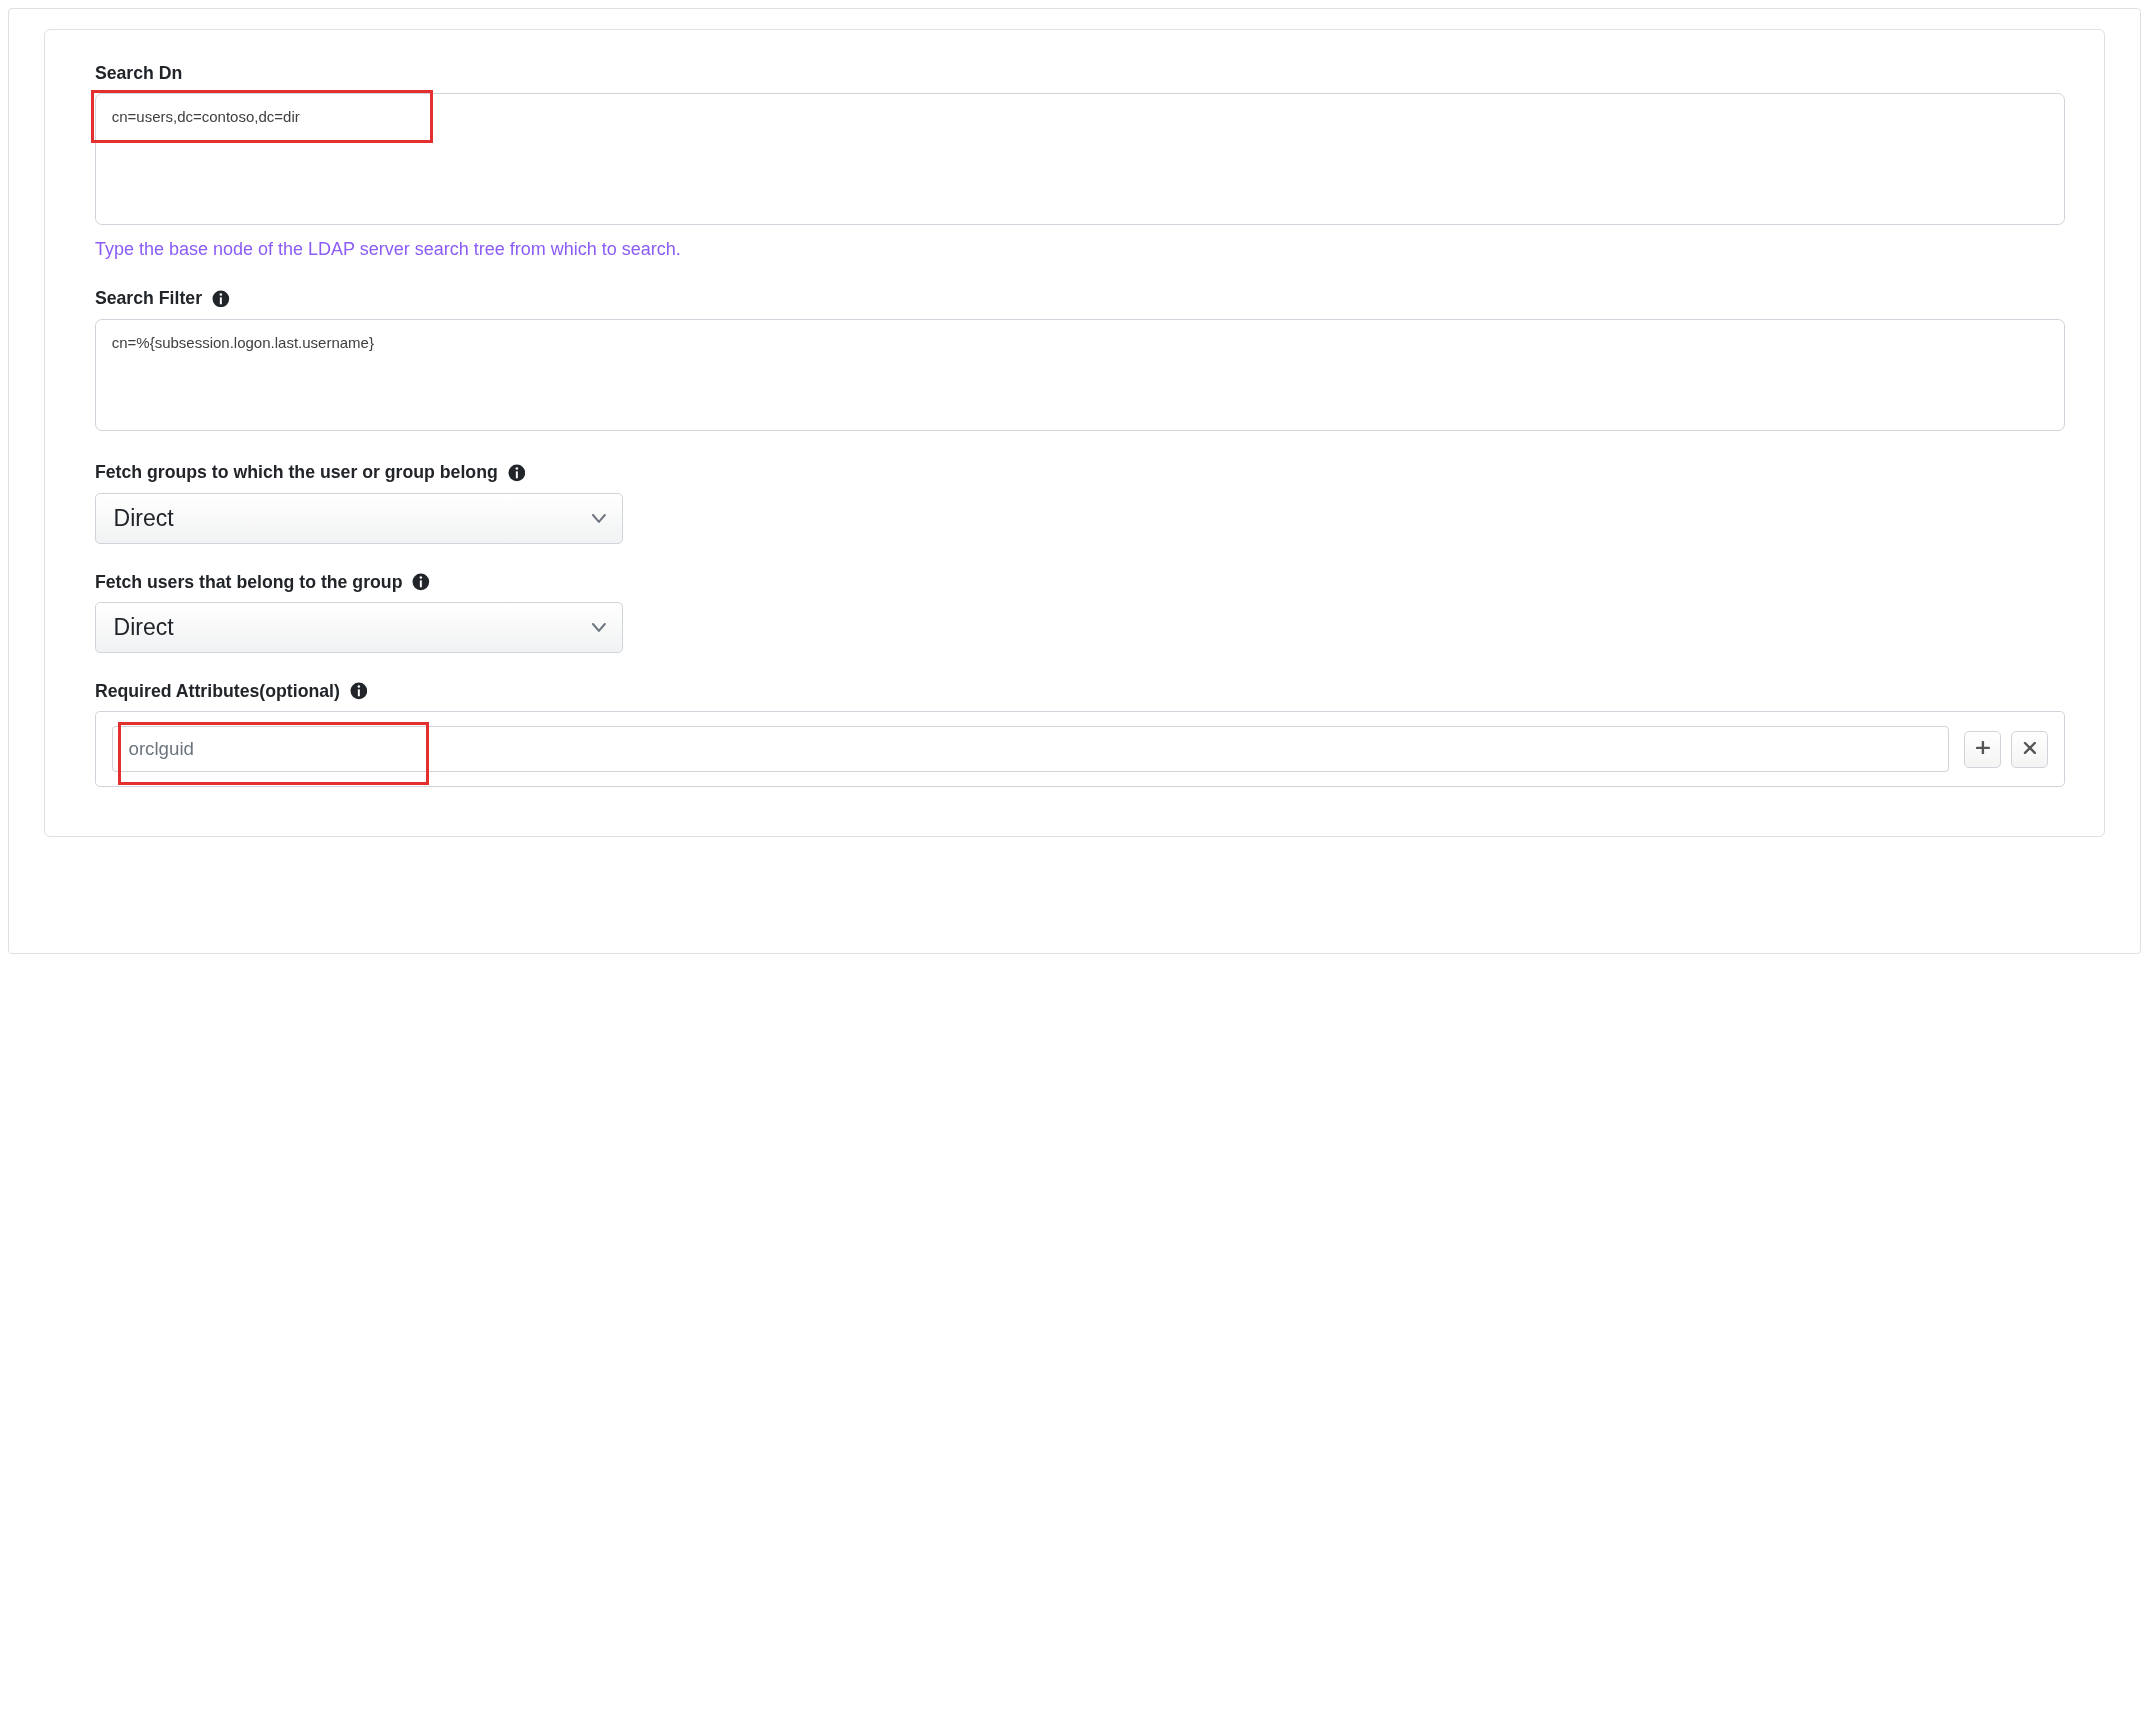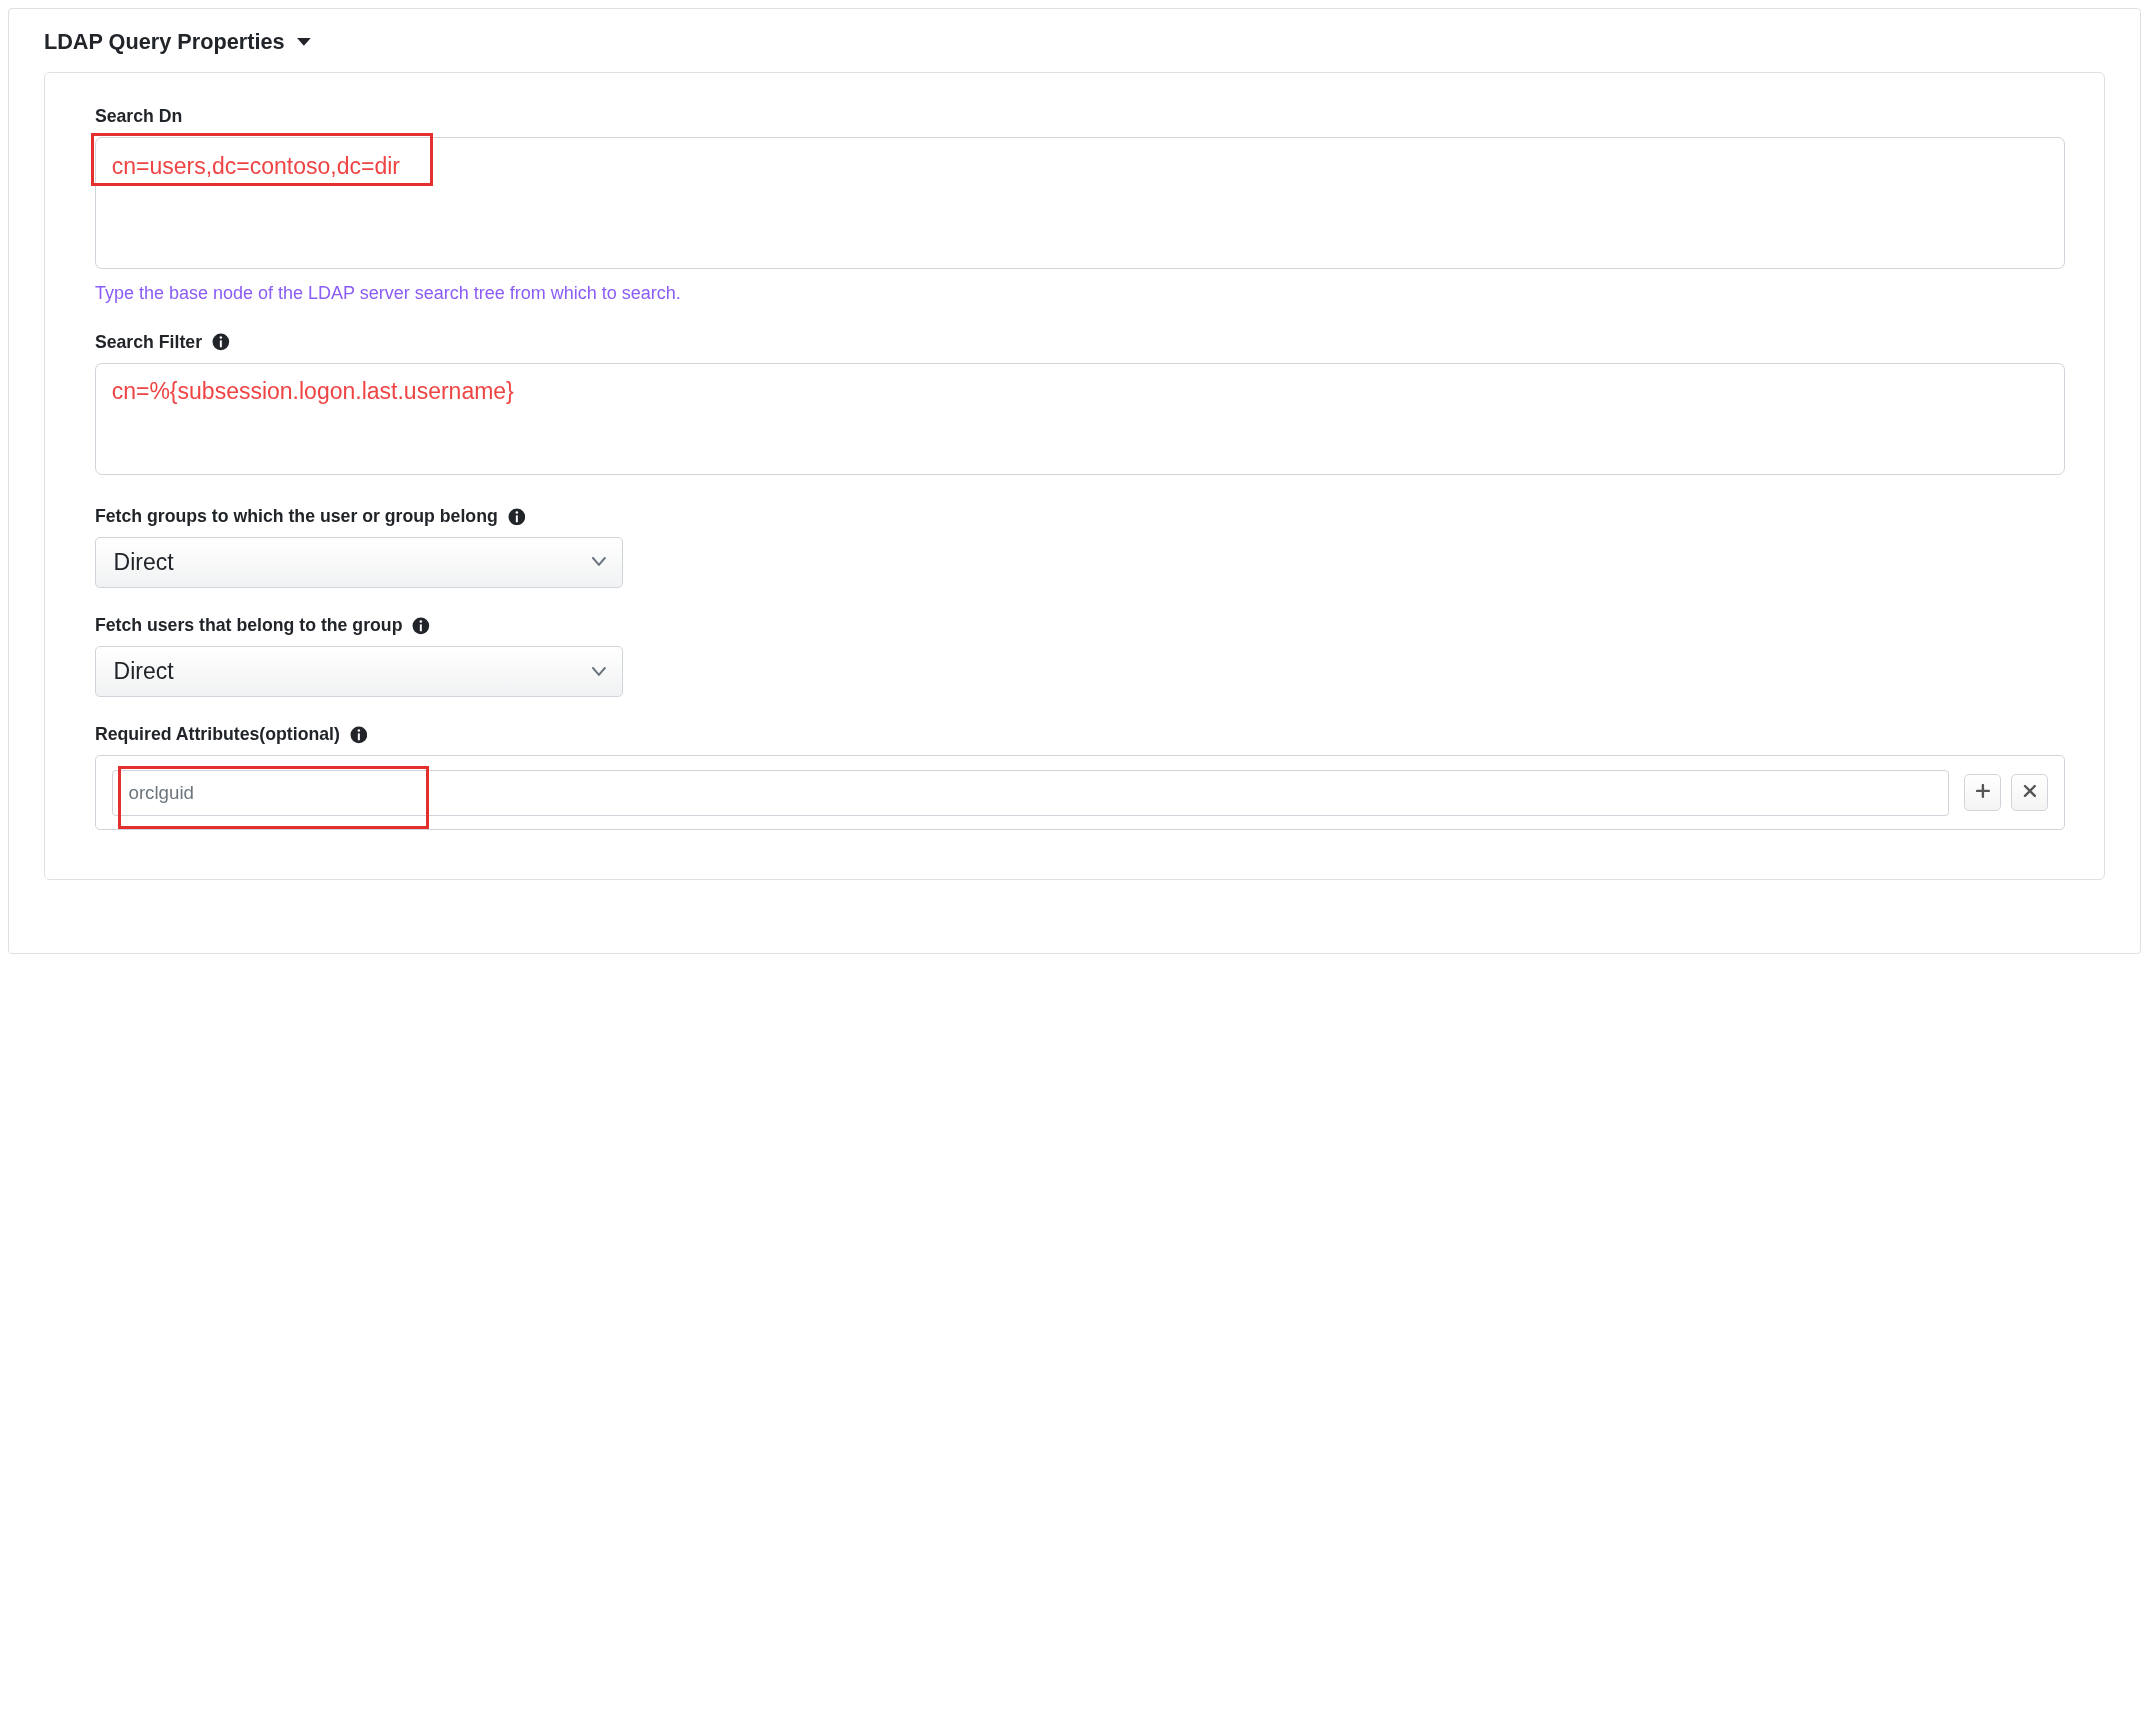--- a/index.html
+++ b/index.html
@@ -48,23 +48,23 @@
   .info-icon {
     display: inline-flex;
     width: 17.7px; height: 17.7px;
     align-items: center; justify-content: center;
   }
   .textarea-field {
     width: 100%;
     border: 1px solid #ced4da;
     border-radius: 7px;
     padding: 11.8px 15.8px;
-    font-size: 23px;
+    font-size: 15px;
     font-family: inherit;
-    color: #ef4444;
+    color: #404040;
     resize: none;
     line-height: 1.4;
     height: 132px;
   }
   .help-text {
     font-size: 18px;
     color: #8b5cf6;
     margin-top: 9.9px;
   }
   .select-wrap { position: relative; width: 528px; max-width: 100%; }
@@ -135,28 +135,20 @@
     width: 305px; height: 57px;
     pointer-events:none;
   }
   .btn-row { display:flex; gap:9.9px; }
 </style>
 </head>
 <body>
 
 <div class="outer-panel">
 
-  <div class="section-header">
-    <span>LDAP Query Properties</span>
-    <span class="caret">
-      <svg width="15.8" height="11.8" viewBox="0 0 16 12">
-          <path d="M1 2 L8 10 L15 2 Z" fill="#212529"></path>
-        </svg>
-    </span>
-  </div>
 
   <div class="inner-panel">
 
     <div class="field-group">
       <div class="field-label">Search Dn</div>
       <div class="highlight-red hl-searchdn" style="position:relative;">
         <textarea class="textarea-field" style="">cn=users,dc=contoso,dc=dir</textarea>
       </div>
       <div class="help-text">Type the base node of the LDAP server search tree from which to search.</div>
     </div>

